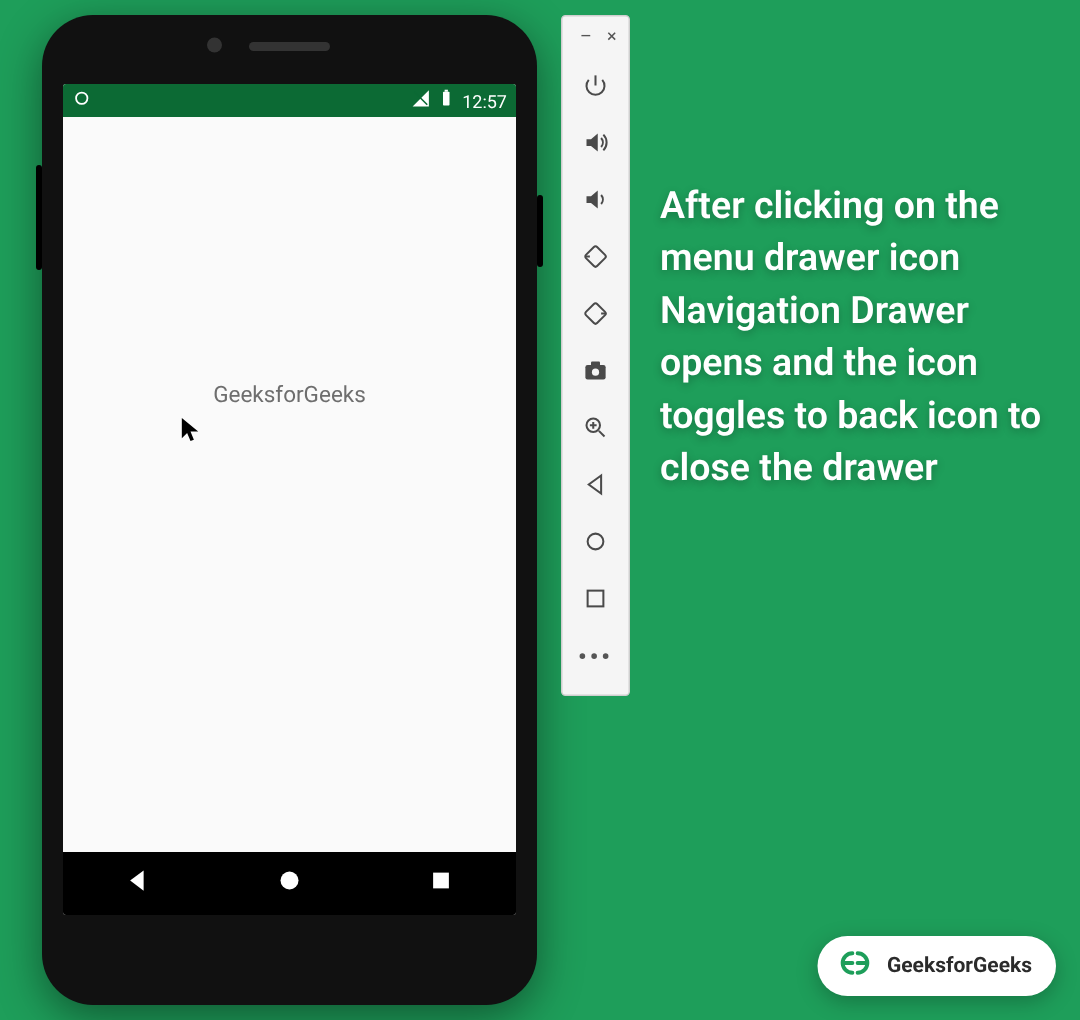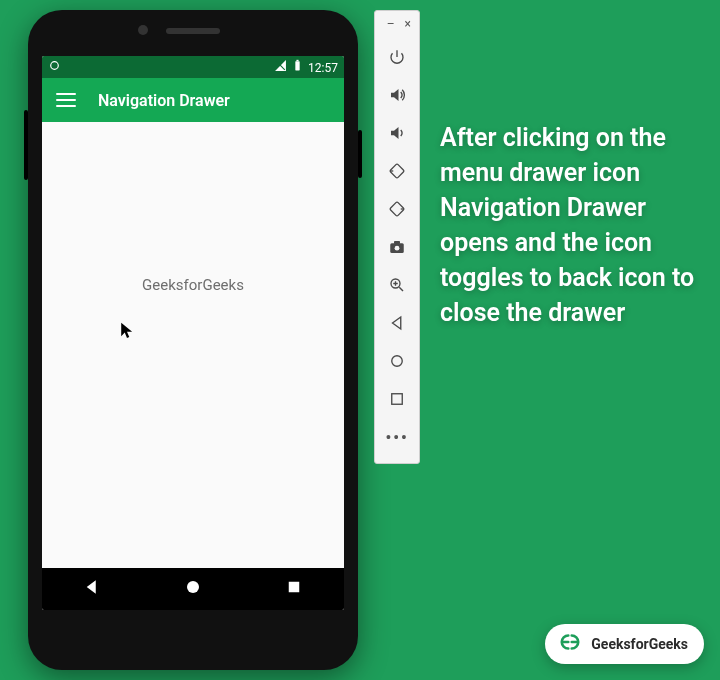--- a/index.html
+++ b/index.html
@@ -180,28 +180,20 @@
         <span>
           <svg viewBox="0 0 24 24">
               <rect x="8" y="4" width="8" height="17" rx="1"></rect>
               <rect x="10" y="1.5" width="4" height="2.5"></rect>
             </svg>
         </span>
         <span>12:57</span>
       </span>
     </div>
 
-    <div class="appbar">
-      <span class="hamburger">
-        <span></span>
-          <span></span>
-          <span></span>
-      </span>
-      <span>Navigation Drawer</span>
-    </div>
 
     <div class="content">
       <span class="label">GeeksforGeeks</span>
       <span class="cursor">
         <svg viewBox="0 0 20 28">
             <path d="M1 1 L1 22 L6.5 16.5 L10 25 L13.5 23.5 L10 15 L18 15 Z" fill="#000"></path>
           </svg>
       </span>
     </div>
 

